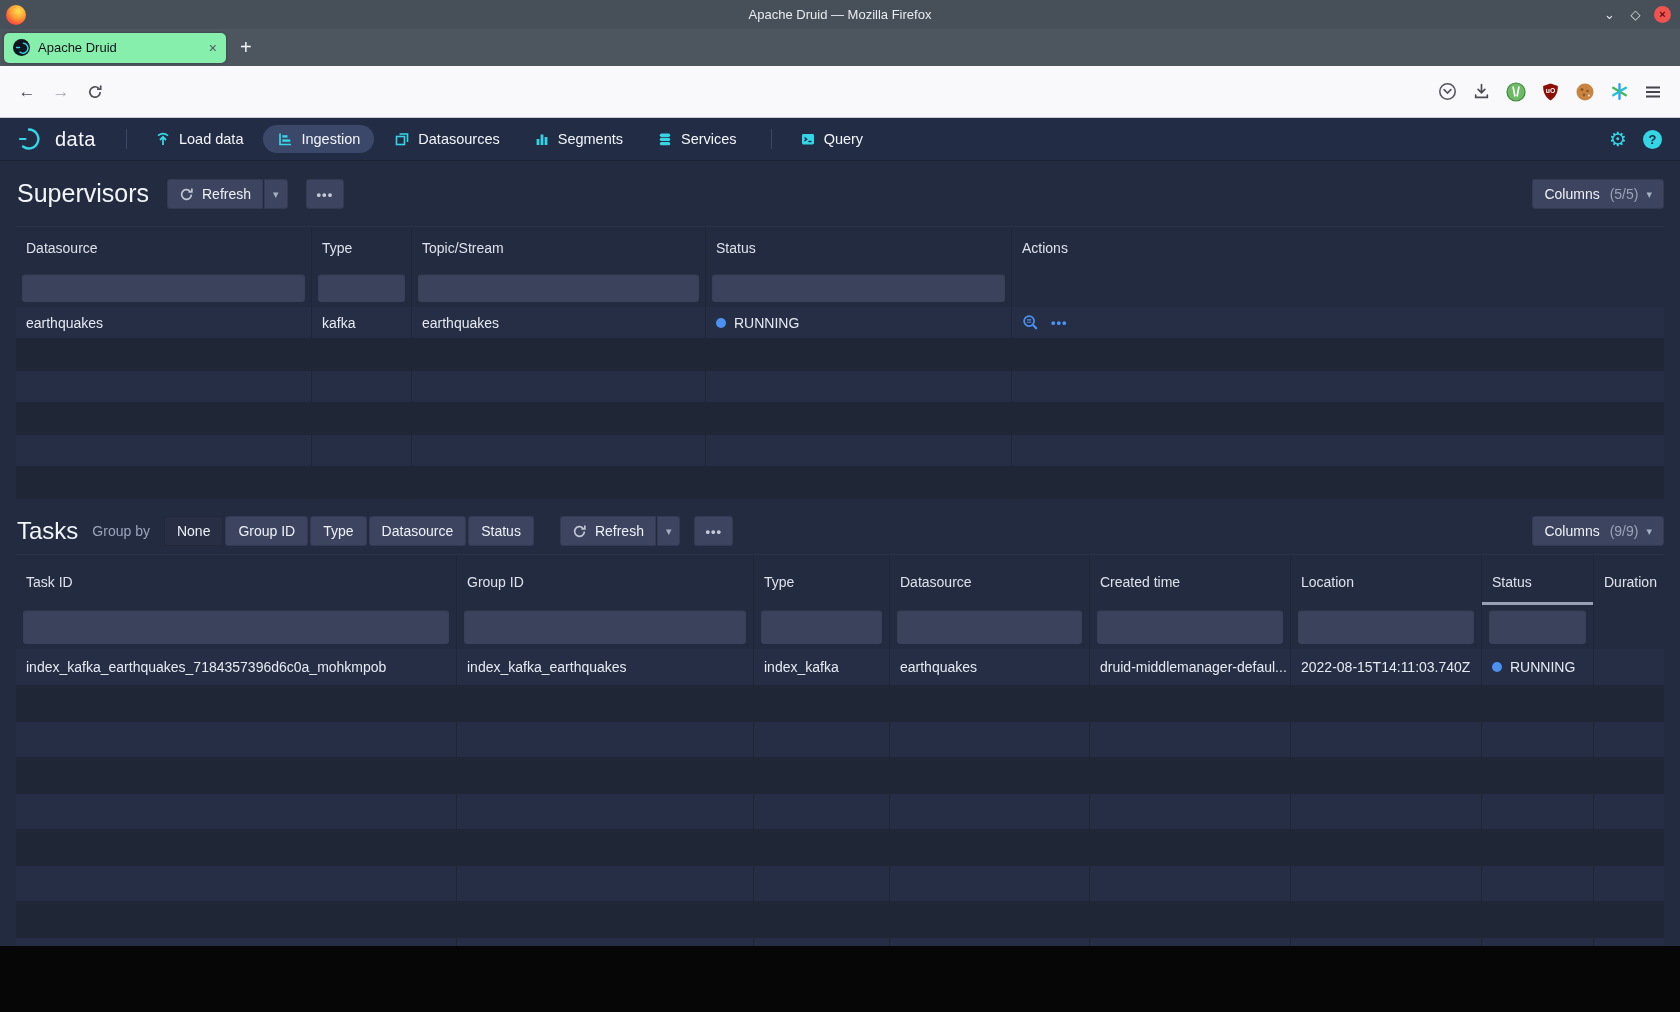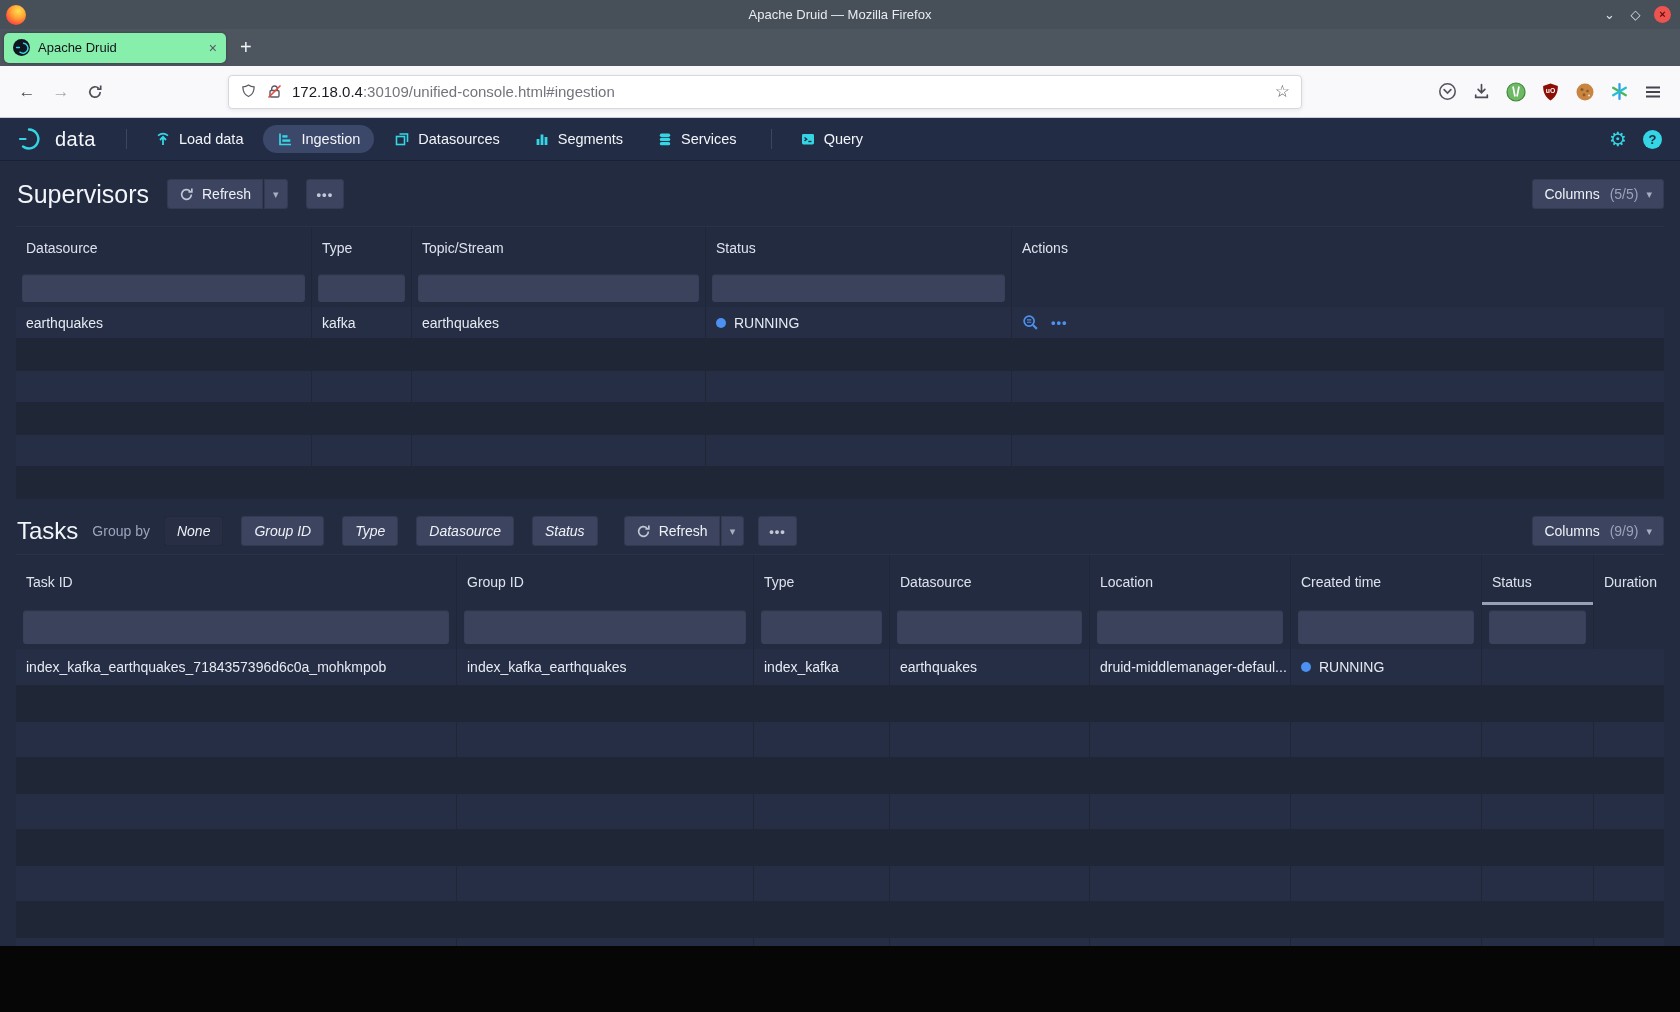--- a/index.html
+++ b/index.html
@@ -41,34 +41,34 @@
   .nav-divider { width:1px; height:20px; background:#3c4662; margin:0 14px; }
   .nav-item { display:flex; gap:8px; color:#f2f5fa; font-size:14.5px; padding:6px 14px; border-radius:16px; margin-right:6px; white-space:nowrap; }
   .nav-item.active { background:#3c4869; }
   .nav-right { margin-left:auto; display:flex; align-items:center; gap:16px; }
   .gear { color:#34d6e5; font-size:20px; line-height:20px; }
   .help { width:19px; height:19px; border-radius:50%; background:#34d6e5; color:#202942; font-size:13px; font-weight:bold; text-align:center; line-height:19px; }
 
   
   .content { flex:1; overflow:hidden; background:#232b41; display:flex; flex-direction:column; }
 
-  .section-toolbar { display:flex; align-items:center; padding:18px 16px 17px 17px; gap:18px; }
+  .section-toolbar { display:flex; padding:18px 16px 17px 17px; gap:18px; }
   .sup-title { color:#f2f5fa; font-size:25px; font-weight:500; }
   .tasks-toolbar { display:flex; align-items:center; padding:9px 16px 8px 17px; gap:14px; }
   .tasks-title { color:#f2f5fa; font-size:24px; font-weight:500; }
   .groupby-label { color:#9ba4ba; font-size:14px; }
 
   .btn { background:#3d4460; color:#eef1f6; font-size:14px; height:30px; display:inline-flex; align-items:center; padding:0 12px; border-radius:3px; gap:8px; box-shadow:inset 0 0 0 1px rgba(16,22,26,.2); }
   .btn.dark-active { background:#282e44; }
   .split { display:flex; gap:1px; }
   .split .main { border-radius:3px 0 0 3px; }
   .split .caret-part { border-radius:0 3px 3px 0; padding:0 9px; }
   .caret { color:#a6aec2; font-size:11px; }
   .more-btn { padding:0 11px; letter-spacing:1px; color:#c2c8d6; font-size:13px; font-weight:bold; }
-  .seg-group { display:flex; gap:18px;font-style:italic; }
+  .seg-group { display:flex; gap:2px; }
   .seg-group .btn { border-radius:3px; padding:0 13px; }
   .right-push { margin-left:auto; }
   .col-btn .dim { margin-left:2px; }
   .dim { color:#9aa3b8; }
 
   
   .tbl { margin:0 16px; }
   .sup-grid  { display:grid; grid-template-columns:296px 100px 294px 306px 1fr; }
   .task-grid { display:grid; grid-template-columns:441px 297px 136px 200px 201px 191px 112px 1fr; }
   .thead { border-top:1px solid #2a3148; }
@@ -126,32 +126,20 @@
 
   <div class="navtoolbar">
     <span class="nav-btn">←</span>
     <span class="nav-btn disabled">→</span>
     <span class="nav-btn">
       <svg width="16" height="16" viewBox="0 0 16 16" style="margin:0 auto">
         <path d="M13.2 8 a5.2 5.2 0 1 1 -1.5 -3.7" fill="none" stroke="#4e4e57" stroke-width="1.7"></path>
         <path d="M13.7 1.6 v3.6 h-3.6" fill="none" stroke="#4e4e57" stroke-width="1.7"></path>
       </svg>
     </span>
-    <div class="urlbar">
-      <svg width="17" height="17" viewBox="0 0 19 18">
-        <path d="M9.5 1.8 C7.6 3.2 5.2 3.8 3.2 3.8 c0 5.8 2.4 9.3 6.3 10.8 3.9-1.5 6.3-5 6.3-10.8 -2 0-4.4-.6-6.3-2z" stroke="#5a5a64" fill="none" stroke-width="1.4"></path>
-      </svg>
-      <svg width="17" height="17" viewBox="0 0 17 17">
-        <path d="M5.7 7.5 V5.8 a2.8 2.8 0 0 1 5.6 0 v1.7" stroke="#5a5a64" fill="none" stroke-width="1.4"></path>
-        <rect x="4" y="7.5" width="9" height="6.5" rx="1.2" stroke="#5a5a64" fill="none" stroke-width="1.4"></rect>
-        <path d="M2.5 14.5 L14.5 2.5" stroke="#e8483f" stroke-width="1.6"></path>
-      </svg>
-      <span class="url-text"><span class="url-host">172.18.0.4</span><span class="url-rest">:30109/unified-console.html#ingestion</span></span>
-      <span style="color:#5a5a64; font-size:17px;">☆</span>
-    </div>
     <div class="ext-icons">
       <svg width="19" height="19" viewBox="0 0 18 18">
         <circle cx="9" cy="9" r="7.3" stroke="#55555e" fill="none" stroke-width="1.5"></circle>
         <path d="M5.8 7.3 L9 10.5 12.2 7.3" stroke="#55555e" fill="none" stroke-width="1.6" stroke-linecap="round"></path>
       </svg>
       <svg width="19" height="19" viewBox="0 0 18 18">
         <path d="M9 2.5 v7.5 M5.8 7 L9 10.2 12.2 7" stroke="#4c4c55" fill="none" stroke-width="1.6" stroke-linecap="round"></path>
         <path d="M3.5 12.5 v2 h11 v-2" stroke="#4c4c55" fill="none" stroke-width="1.6" stroke-linecap="round"></path>
       </svg>
       <svg width="20" height="20" viewBox="0 0 20 20">
@@ -377,22 +365,22 @@
         <span class="caret">▾</span>
       </span>
     </div>
 
     <div class="tbl">
       <div class="task-grid thead task-thead">
         <div class="th">Task ID</div>
         <div class="th">Group ID</div>
         <div class="th">Type</div>
         <div class="th">Datasource</div>
+        <div class="th">Created time</div>
         <div class="th">Location</div>
-        <div class="th">Created time</div>
         <div class="th sorted">Status</div>
         <div class="th">Duration</div>
       </div>
       <div class="task-grid frow task-frow">
         <div class="fc">
             <div class="finput"></div>
           </div>
         <div class="fc">
             <div class="finput"></div>
           </div>
@@ -413,20 +401,21 @@
           </div>
         <div class="fc"></div>
       </div>
       <div class="task-body">
         <div class="task-grid trow">
           <div class="tc">index_kafka_earthquakes_7184357396d6c0a_mohkmpob</div>
           <div class="tc">index_kafka_earthquakes</div>
           <div class="tc">index_kafka</div>
           <div class="tc">earthquakes</div>
           <div class="tc">druid-middlemanager-defaul...</div>
+          <div class="tc">2022-08-15T14:11:03.740Z</div>
           <div class="tc">
               <span class="status-dot"></span>
               <span>RUNNING</span>
             </div>
           <div class="tc"></div>
         </div>
         <div class="task-grid trow">
             <div class="tc"></div>
             <div class="tc"></div>
             <div class="tc"></div>

